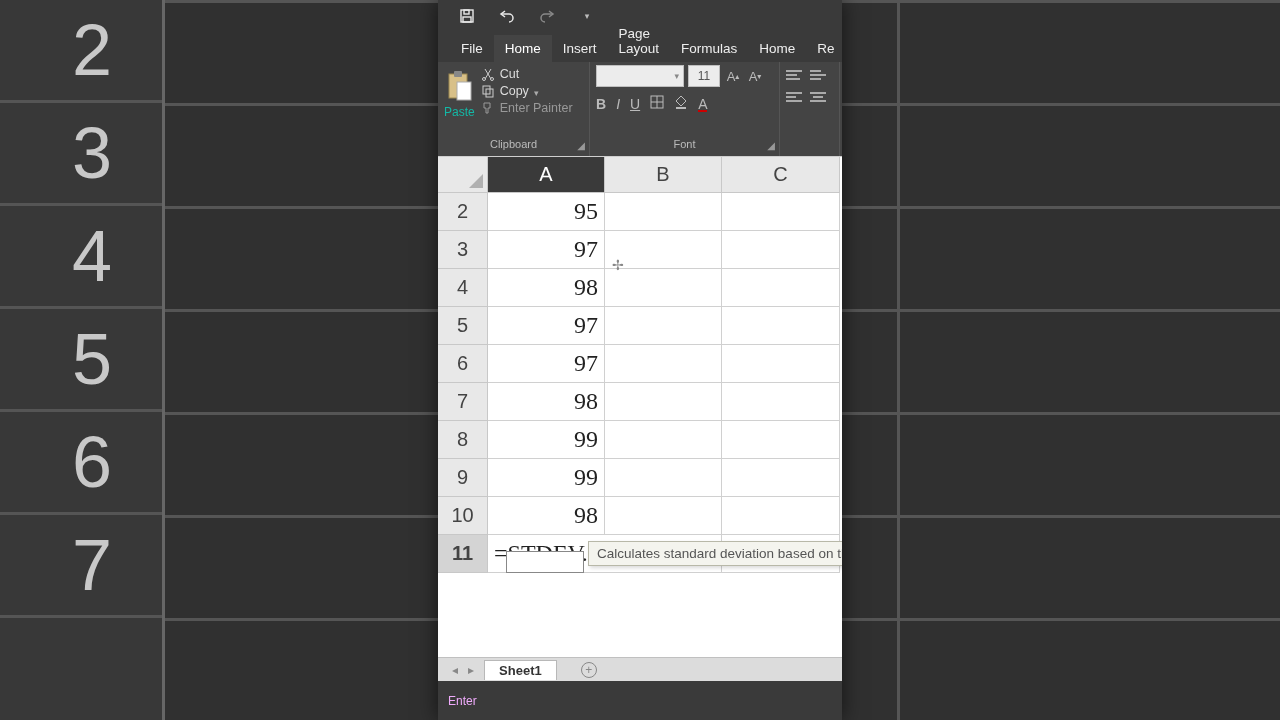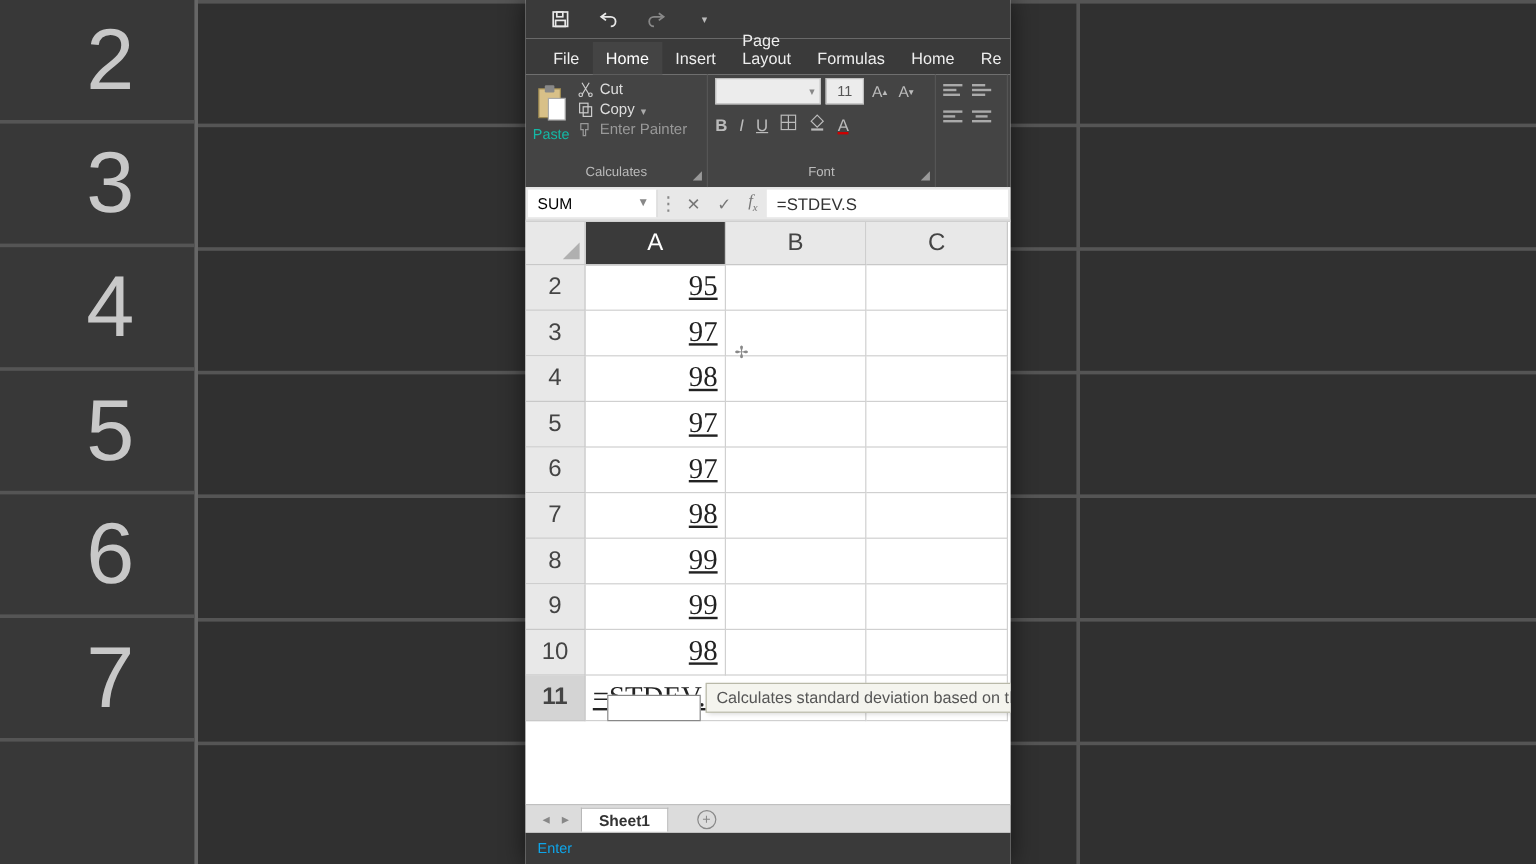--- a/index.html
+++ b/index.html
@@ -155,21 +155,20 @@
     width: 50px; background:#e8e8e8; border-right:1px solid #c8c8c8; border-bottom:1px solid #c8c8c8;
     display:flex; align-items:center; justify-content:center;
     font-size: 20px; color:#444;
   }
   .rowhdr.selrow { background:#d4d4d4; font-weight:600; }
   .cell {
     border-right:1px solid #d0d0d0; border-bottom:1px solid #d0d0d0;
     display:flex; align-items:center; justify-content:flex-end;
     padding: 0 6px; font-size: 24px; color:#222;
     font-family: "Times New Roman", serif;
-    text-decoration: underline;
   }
   .formula-cell {
     justify-content:flex-start;
     font-family: "Times New Roman", serif;
   }
   .formula-cell::after{
     content:""; display:inline-block; width:1px; height:26px; background:#000;
     margin-left:1px; animation: blink 1s step-end infinite;
   }
   @keyframes blink { 50% {opacity:0;} }
@@ -201,21 +200,21 @@
     padding: 2px 14px; font-size: 13px; font-weight:600; color:#333;
   }
   .add-sheet{
     width:16px;height:16px;border:1.5px solid #888;border-radius:50%;
     display:flex;align-items:center;justify-content:center;font-size:12px;color:#888;line-height:1;
     margin-left: 14px;
   }
 
   
   .status-bar{
-    height: 26px; background:#3a3a3a; color:#0ea5e9;
+    height: 39px; background:#3a3a3a; color:#f0abfc;
     display:flex; align-items:center; padding-left: 10px; font-size: 12px;
   }
 </style>
 </head>
 <body>
 
 <div class="bg">
   <div class="bg-rownums">
     <div class="bg-row">2</div>
     <div class="bg-row">3</div>
@@ -310,21 +309,21 @@
             <span class="ci">
               <svg width="14" height="14" viewBox="0 0 14 14" stroke="#999" fill="none">
                   <path d="M3 2 h6 v5 h-2 v5 h-2 v-5 h-2 z"></path>
                 </svg>
             </span>
             <span>Enter Painter</span>
           </div>
         </div>
       </div>
       <div class="group-label">
-        <span>Calculates</span>
+        <span>Clipboard</span>
         <span class="group-launcher">◢</span>
       </div>
     </div>
 
     <div class="group font-group">
       <div class="group-body" style="flex-direction:column;gap:0">
         <div class="font-line1">
           <div class="font-name-box">
               <span></span>
               <span style="font-size:9px;color:#888">▾</span>
@@ -383,33 +382,20 @@
               <span style="width:60%;margin:0 auto"></span>
               <span></span>
             </div>
         </div>
       </div>
       <div class="group-label"></div>
     </div>
 
   </div>
 
-  <div class="fbar-row">
-    <div class="namebox">
-      <span>SUM</span>
-      <span class="namebox-dd">▼</span>
-    </div>
-    <div class="fbar-sep">⋮</div>
-    <div class="fbar-btns">
-      <span class="fbar-btn">✕</span>
-      <span class="fbar-btn">✓</span>
-      <span class="fbar-btn" style="font-style:italic;font-family:serif">f<sub style="font-size:9px">x</sub></span>
-    </div>
-    <div class="fbar-input">=STDEV.S</div>
-  </div>
 
   <div class="sheet">
     <div class="colhdr-row">
       <div class="selall"></div>
       <div class="colhdr selcol" style="width:117px">A</div>
       <div class="colhdr" style="width:117px">B</div>
       <div class="colhdr" style="width:118px">C</div>
     </div>
 
     <div id="grid-body">

